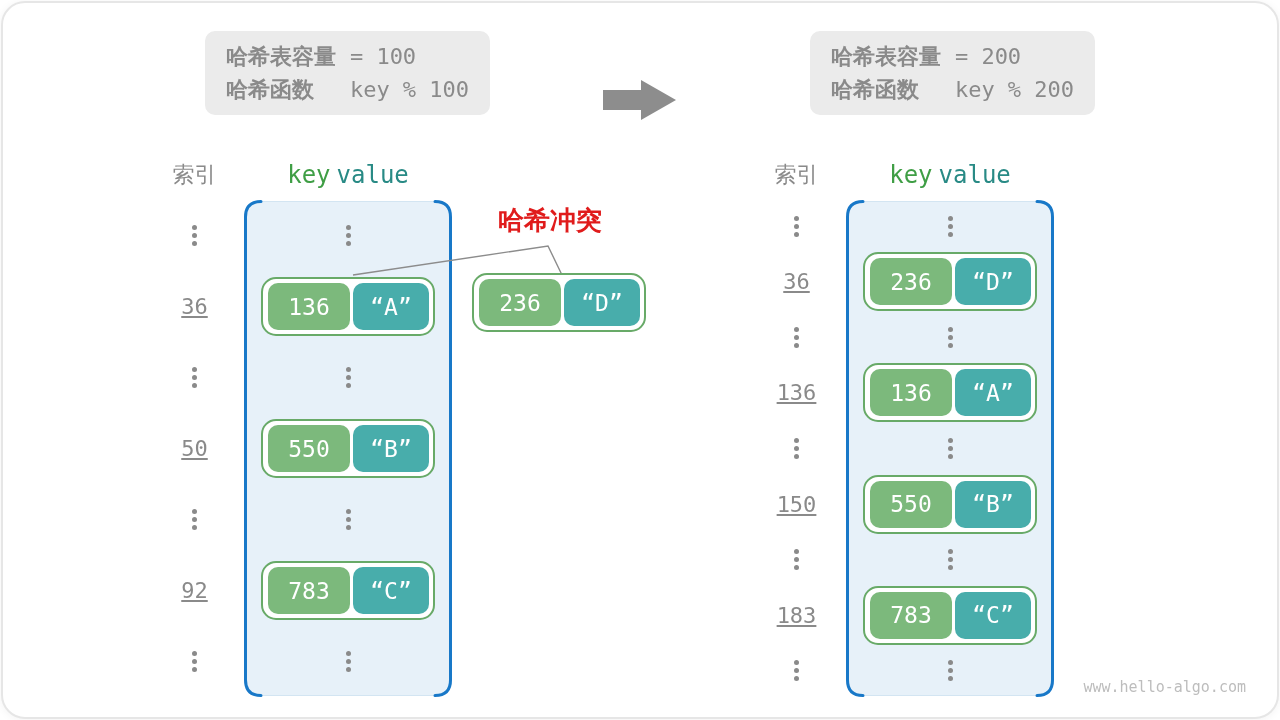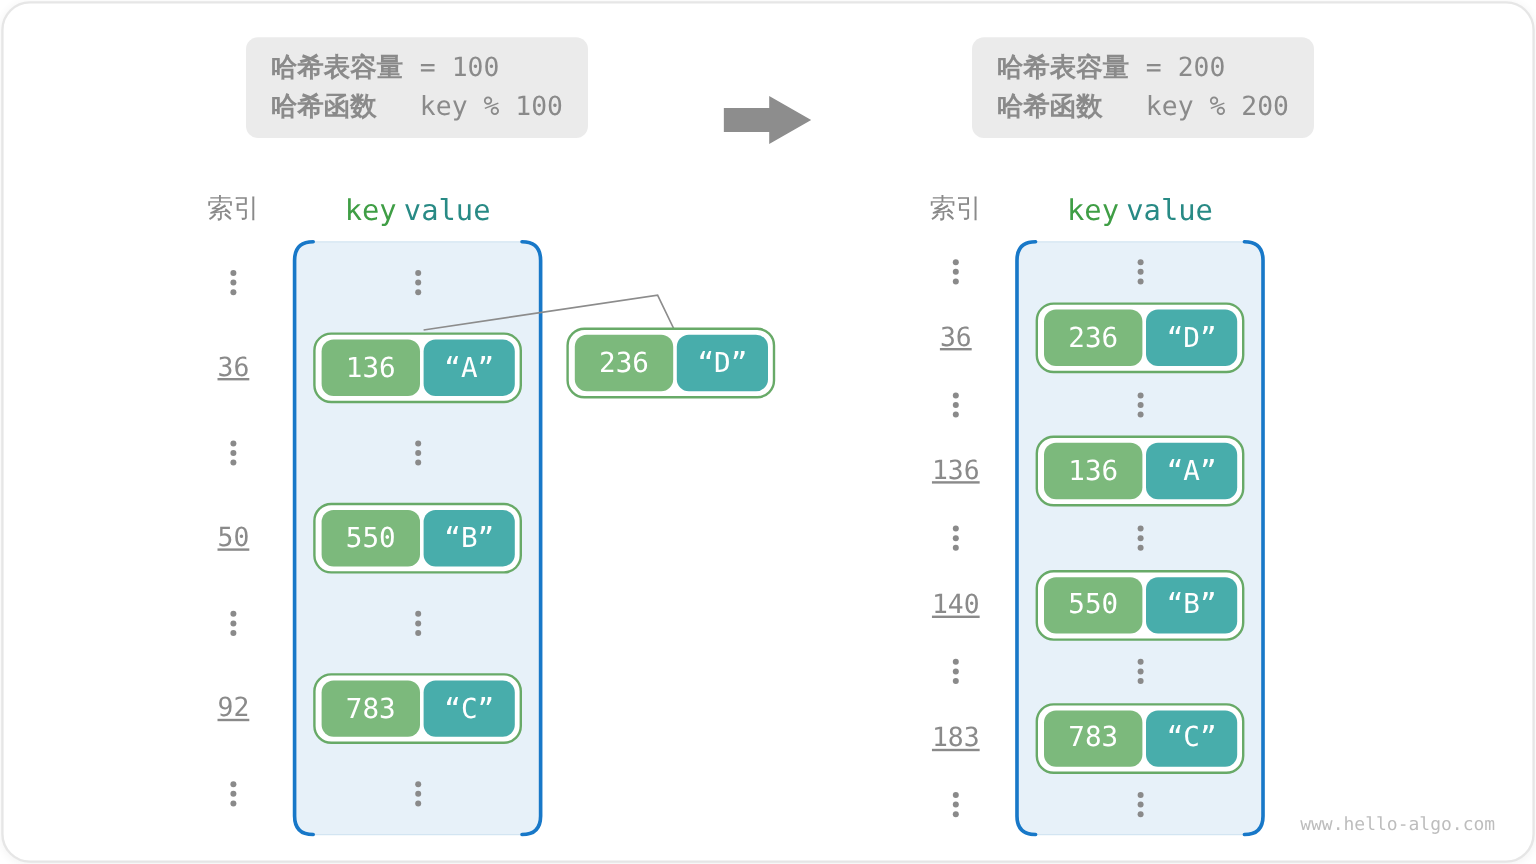--- a/index.html
+++ b/index.html
@@ -279,21 +279,21 @@
             </div>
             <div class="tbl-col">
               <div class="dots">
                 <span class="dot"></span>
                 <span class="dot"></span>
                 <span class="dot"></span>
               </div>
             </div>
           </div>
           <div class="trow">
-            <div class="idx-col idx-num">140</div>
+            <div class="idx-col idx-num">150</div>
             <div class="tbl-col">
               <div class="pair">
                 <div class="kbox">550</div>
                 <div class="vbox">“B”</div>
               </div>
             </div>
           </div>
           <div class="trow">
             <div class="idx-col">
               <div class="dots">
@@ -332,20 +332,21 @@
                 <span class="dot"></span>
                 <span class="dot"></span>
                 <span class="dot"></span>
               </div>
             </div>
           </div>
         </div>
     </div>
   </div>
 
+  <div class="collision">哈希冲突</div>
   <svg class="connector" width="1280" height="720" viewBox="0 0 1280 720">
     <polyline points="353,275 548,246 562,275" fill="none" stroke="#8c8c8c" stroke-width="1.4"></polyline>
   </svg>
 
   <div class="pair floating-pair">
     <div class="kbox">236</div>
     <div class="vbox">“D”</div>
   </div>
 
   <div class="watermark">www.hello-algo.com</div>

